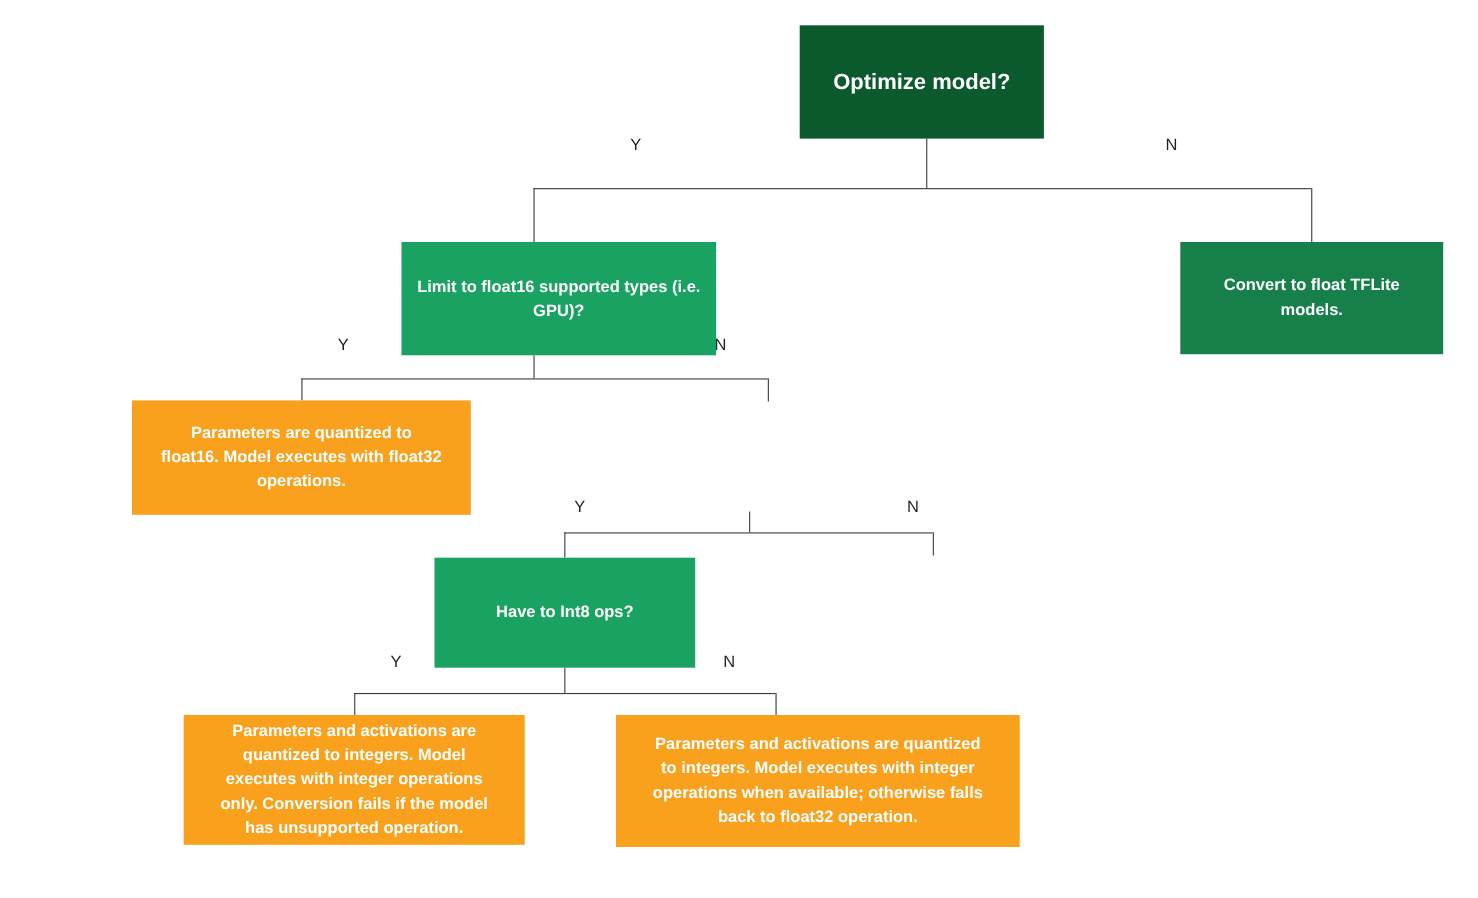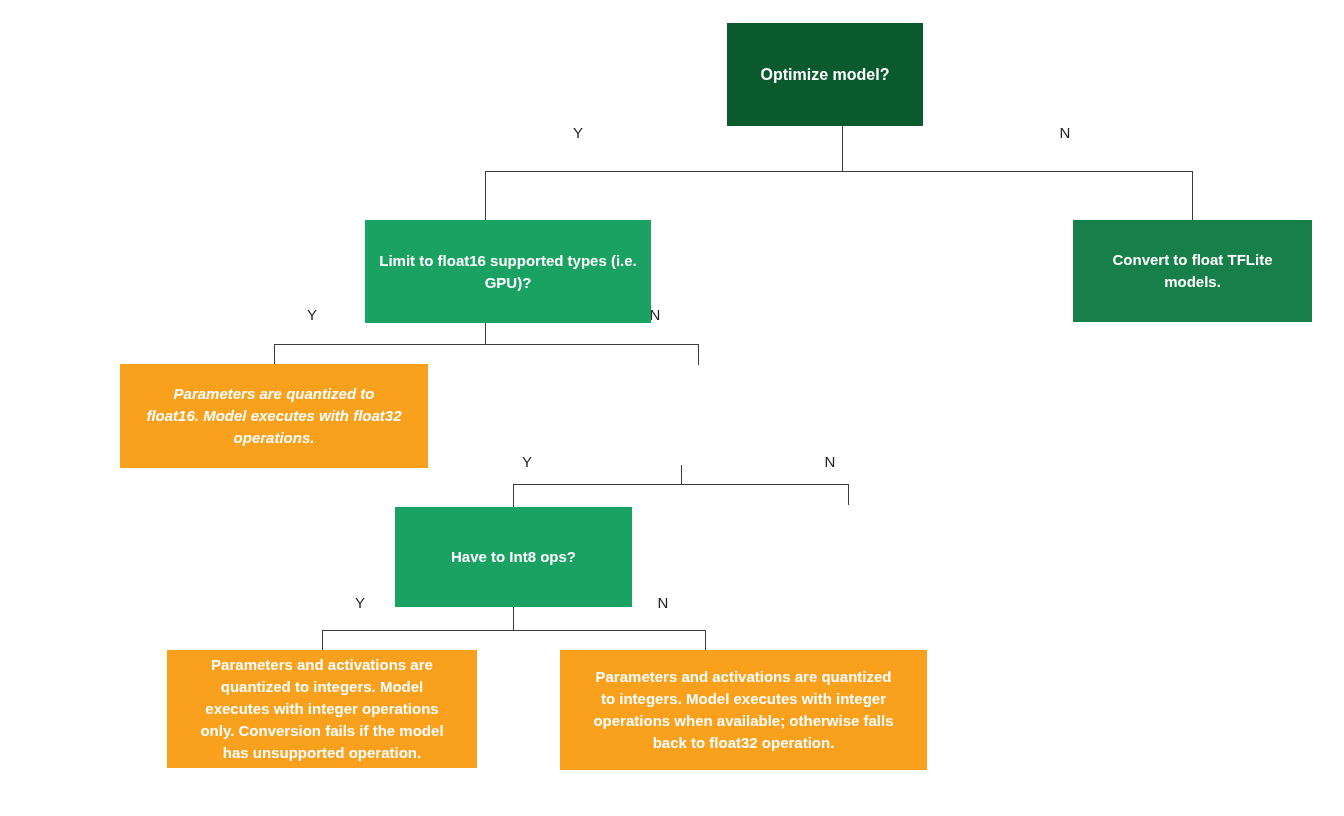--- a/index.html
+++ b/index.html
@@ -28,21 +28,21 @@
     background: #3b3b3b;
   }
   .blabel {
     position: absolute;
     transform: translate(-50%, -50%);
     font-size: 15px;
     color: #1f1f1f;
     font-weight: normal;
   }
   
-  .n-optimize   { left: 727px;  top: 23px;  width: 196px; height: 103px; font-size: 16px; padding: 0 12px; }
+  .n-optimize   { left: 727px;  top: 23px;  width: 222px; height: 103px; font-size: 20px; padding: 0 12px; }
   .n-float16    { left: 365px;  top: 220px; width: 286px; height: 103px; padding: 0 10px; }
   .n-convert    { left: 1073px; top: 220px; width: 239px; height: 102px; padding: 0 33px; }
   .n-qf16       { left: 120px;  top: 364px; width: 308px; height: 104px; padding: 0 26px; }
   .n-repds      { left: 552px;  top: 365px; width: 258px; height: 100px; padding: 0 24px; }
   .n-int8       { left: 395px;  top: 507px; width: 237px; height: 100px; padding: 0 10px; }
   .n-mixed      { left: 735px;  top: 505px; width: 378px; height: 100px; padding: 0 14px; }
   .n-intonly    { left: 167px;  top: 650px; width: 310px; height: 118px; padding: 0 22px; }
   .n-intfb      { left: 560px;  top: 650px; width: 367px; height: 120px; padding: 0 31px; }
 </style>
 </head>
@@ -84,21 +84,21 @@
   </div>
 
   <div class="node n-float16" style="background: rgb(26, 162, 98);">
     <span>Limit to float16 supported types (i.e. GPU)?</span>
   </div>
 
   <div class="node n-convert" style="background: rgb(23, 128, 74);">
     <span>Convert to float TFLite models.</span>
   </div>
 
-  <div class="node n-qf16" style="background: rgb(249, 160, 28); font-style: italic;">
+  <div class="node n-qf16" style="background: rgb(249, 160, 28);">
     <span>Parameters are quantized to float16. Model executes with float32 operations.</span>
   </div>
 
 
   <div class="node n-int8" style="background: rgb(26, 162, 98);">
     <span>Have to Int8 ops?</span>
   </div>
 
 
   <div class="node n-intonly" style="background: rgb(249, 160, 28);">

